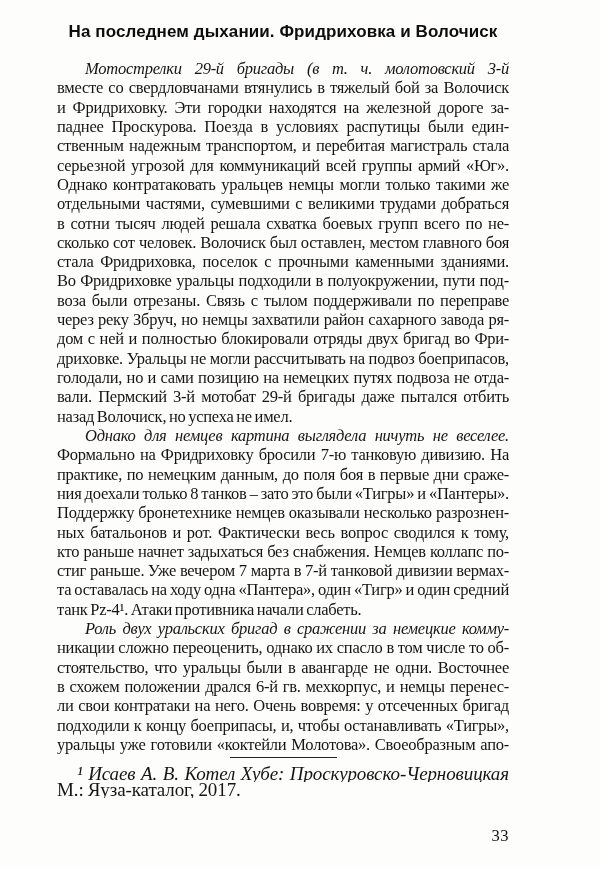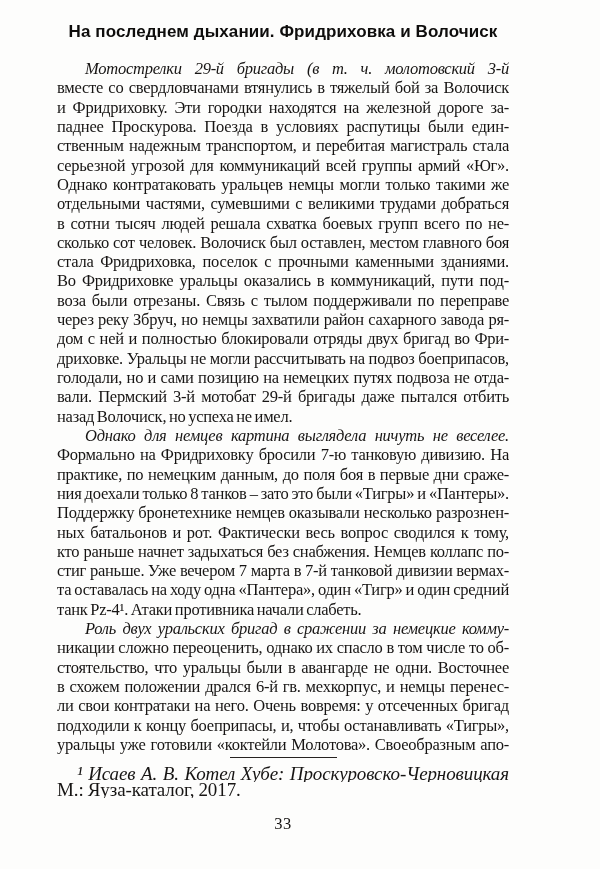--- a/index.html
+++ b/index.html
@@ -58,22 +58,22 @@
   .footnote{ margin-top:5px; }
   .footnote .line{
     font-size:19px;
     line-height:15.8px;
     height:15.8px;
     letter-spacing:-0.1px;
     word-spacing:-0.5px;
   }
   .footnote .first-line{ text-indent:20px; }
   .page-number{
-    margin-top:17px;
-    text-align:center;
+    margin-top:29px;
+    text-align:right;
     font-size:16.5px;
     line-height:18px;
     letter-spacing:0.5px;
   }
 </style>
 </head>
 <body>
 
 <div class="page">
   <h1 class="title">На последнем дыхании. Фридриховка и Волочиск</h1>
@@ -84,21 +84,21 @@
         <div class="line">вместе со свердловчанами втянулись в тяжелый бой за Волочиск</div>
         <div class="line">и Фридриховку. Эти городки находятся на железной дороге за-</div>
         <div class="line">паднее Проскурова. Поезда в условиях распутицы были един-</div>
         <div class="line">ственным надежным транспортом, и перебитая магистраль стала</div>
         <div class="line">серьезной угрозой для коммуникаций всей группы армий «Юг».</div>
         <div class="line">Однако контратаковать уральцев немцы могли только такими же</div>
         <div class="line">отдельными частями, сумевшими с великими трудами добраться</div>
         <div class="line">в сотни тысяч людей решала схватка боевых групп всего по не-</div>
         <div class="line">сколько сот человек. Волочиск был оставлен, местом главного боя</div>
         <div class="line">стала Фридриховка, поселок с прочными каменными зданиями.</div>
-        <div class="line">Во Фридриховке уральцы оказались в коммуникаций, пути под-</div>
+        <div class="line">Во Фридриховке уральцы подходили в полуокружении, пути под-</div>
         <div class="line">воза были отрезаны. Связь с тылом поддерживали по переправе</div>
         <div class="line">через реку Збруч, но немцы захватили район сахарного завода ря-</div>
         <div class="line">дом с ней и полностью блокировали отряды двух бригад во Фри-</div>
         <div class="line">дриховке. Уральцы не могли рассчитывать на подвоз боеприпасов,</div>
         <div class="line">голодали, но и сами позицию на немецких путях подвоза не отда-</div>
         <div class="line">вали. Пермский 3-й мотобат 29-й бригады даже пытался отбить</div>
         <div class="line last-line">назад Волочиск, но успеха не имел.</div>
       </div>
       <div class="paragraph">
         <div class="line first-line">Однако для немцев картина выглядела ничуть не веселее.</div>

